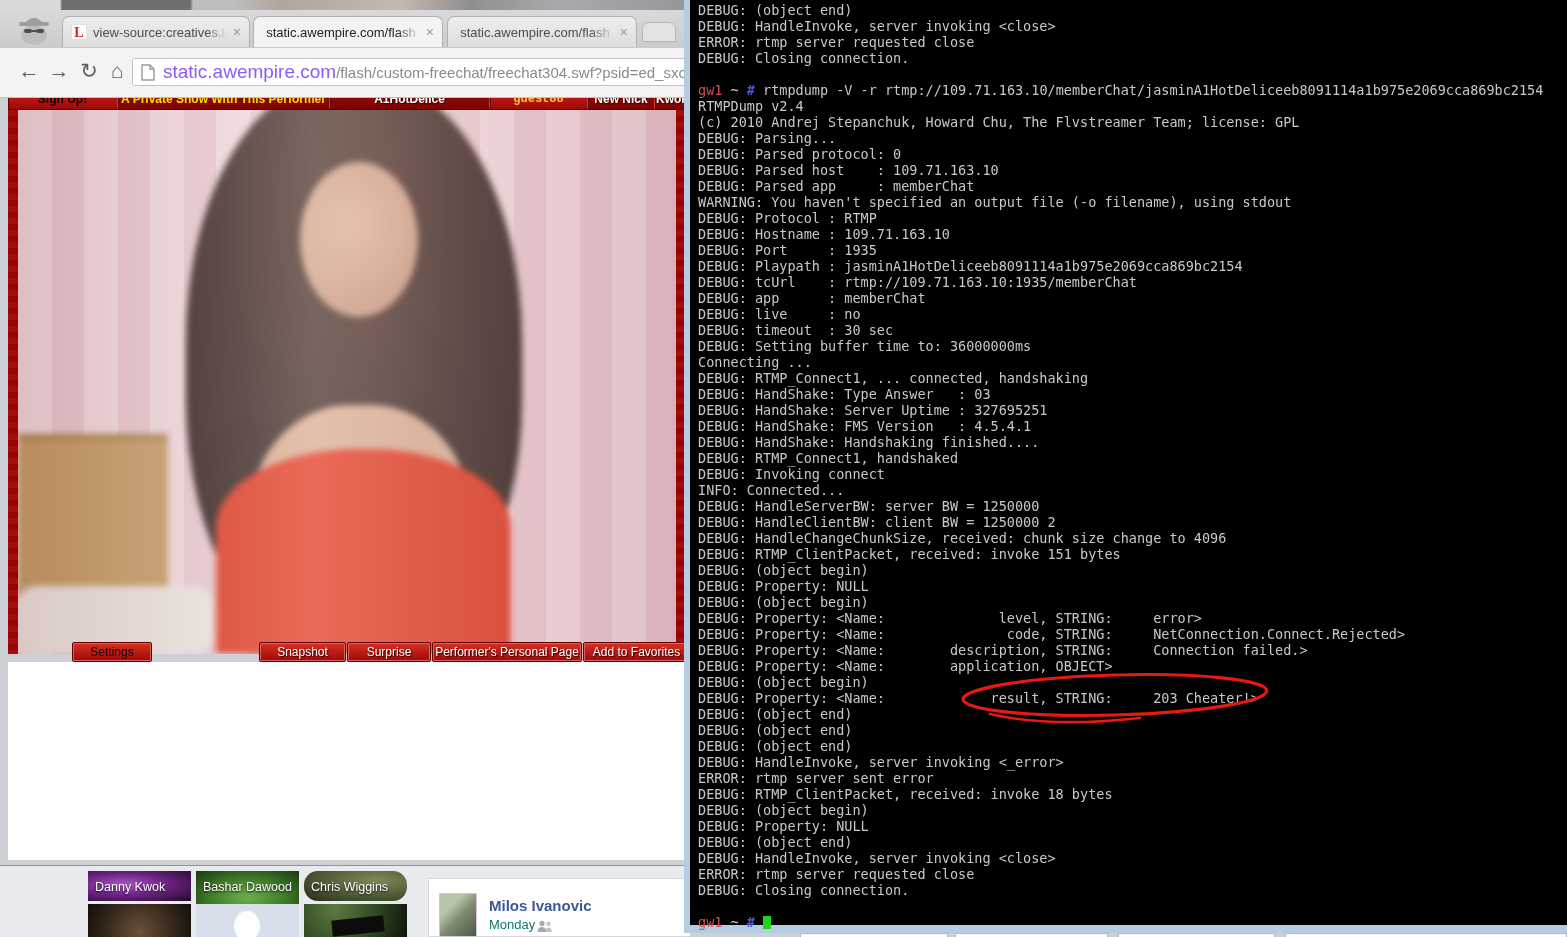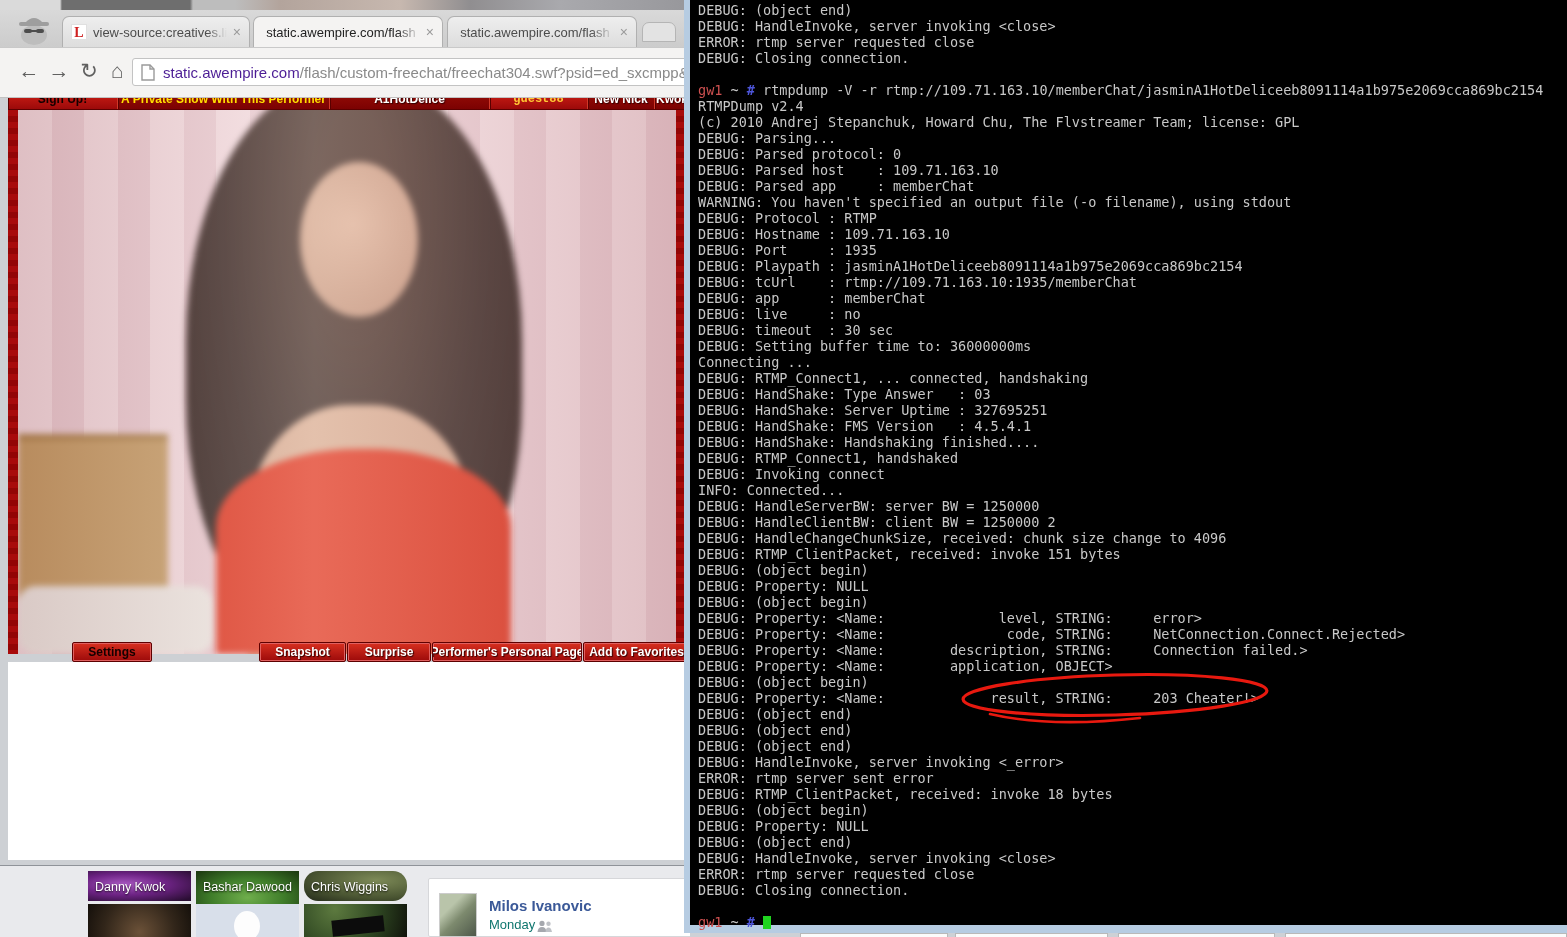--- a/index.html
+++ b/index.html
@@ -33,21 +33,21 @@
   .newtab-stub { position:absolute; left:642px; top:12px; width:34px; height:20px;
                  background:#e3e3e3; border:1px solid #b5b5b5; border-radius:7px 7px 0 0; }
   .navbar { position:absolute; left:0; top:37px; width:100%; height:50px;
             background:#f4f3f2; border-top:1px solid #c9c9c9; box-shadow:0 1px 0 #c2c2c2; z-index:2; }
   .navbtn { position:absolute; top:8px; width:26px; height:30px; color:#606060;
             font-size:21px; text-align:center; line-height:30px; }
   .urlbar { position:absolute; left:132px; top:10px; width:558px; height:28px; background:#fff;
             border:1px solid #c3c3c3; border-radius:3px; display:flex; align-items:center;
             padding:0 8px; overflow:hidden; white-space:nowrap; }
   .urlbar svg { flex:0 0 auto; margin-right:8px; }
-  .url-domain { font-size:15px; color:#4c1d95; }
+  .url-domain { font-size:19px; color:#8b5cf6; }
   .url-path   { font-size:15px; color:#8a8a8a; }
 
   
   .flash-toolbar { position:absolute; left:8px; top:77px; width:682px; height:23px; display:flex;
                    background:#8f0505; border-top:1px solid #e23c2c; border-bottom:1px solid #5c0000; }
   .cell { height:100%; display:flex; align-items:center; justify-content:center;
           font-size:12px; font-weight:bold; border-right:1px solid #d03a2a;
           box-shadow:inset 1px 0 0 #5a0000; overflow:hidden; white-space:nowrap; }
   .cell.bright { background:linear-gradient(#d82318,#9c0a0a); }
   .cell.dark   { background:linear-gradient(#9c0f08,#7c0202); }
@@ -71,21 +71,21 @@
     border-radius:45% 45% 0 0; background:#d9a98c; }
   .v-red { position:absolute; left:198px; bottom:0; width:295px; height:205px;
     border-radius:48% 48% 0 0 / 38% 38% 0 0; background:#e03118; }
   .v-headboard { position:absolute; left:0; bottom:55px; width:150px; height:165px;
     background:#c69d63; border-top:6px solid #ab8146; }
   .v-pillow { position:absolute; left:0; bottom:0; width:195px; height:68px;
     border-radius:18px; background:#efe9e2; }
 
   .flashbtn { position:absolute; height:20px; border:1px solid #5e0000; border-radius:2px;
     background:linear-gradient(#d83020,#9c0a0a); box-shadow:inset 0 0 0 1px #e06060;
-    font-size:12px; font-weight:bold; display:flex; align-items:center; justify-content:center;
+    font-size:12px; font-weight:normal; display:flex; align-items:center; justify-content:center;
     overflow:hidden; white-space:nowrap; z-index:4; }
   .pagewhite { position:absolute; left:8px; top:652px; width:682px; height:198px; background:#fff; }
 
   
   .fb { position:absolute; left:0; top:866px; width:690px; height:71px; background:#e9eaed; }
   .fbtile { position:absolute; width:103px; overflow:hidden; }
   .fbtile .name { position:absolute; left:7px; top:9px; color:#fff; font-size:12.5px; font-weight:normal;
                   text-shadow:0 1px 2px rgba(0,0,0,.85); }
   .t-danny  { background:radial-gradient(ellipse at 35% 45%,#a959c2,#6d2384 45%,#2a0e33 92%); }
   .t-bashar { background:radial-gradient(ellipse at 50% 70%,#6fae4c,#3f7d2a 50%,#1e3d12 95%); }

